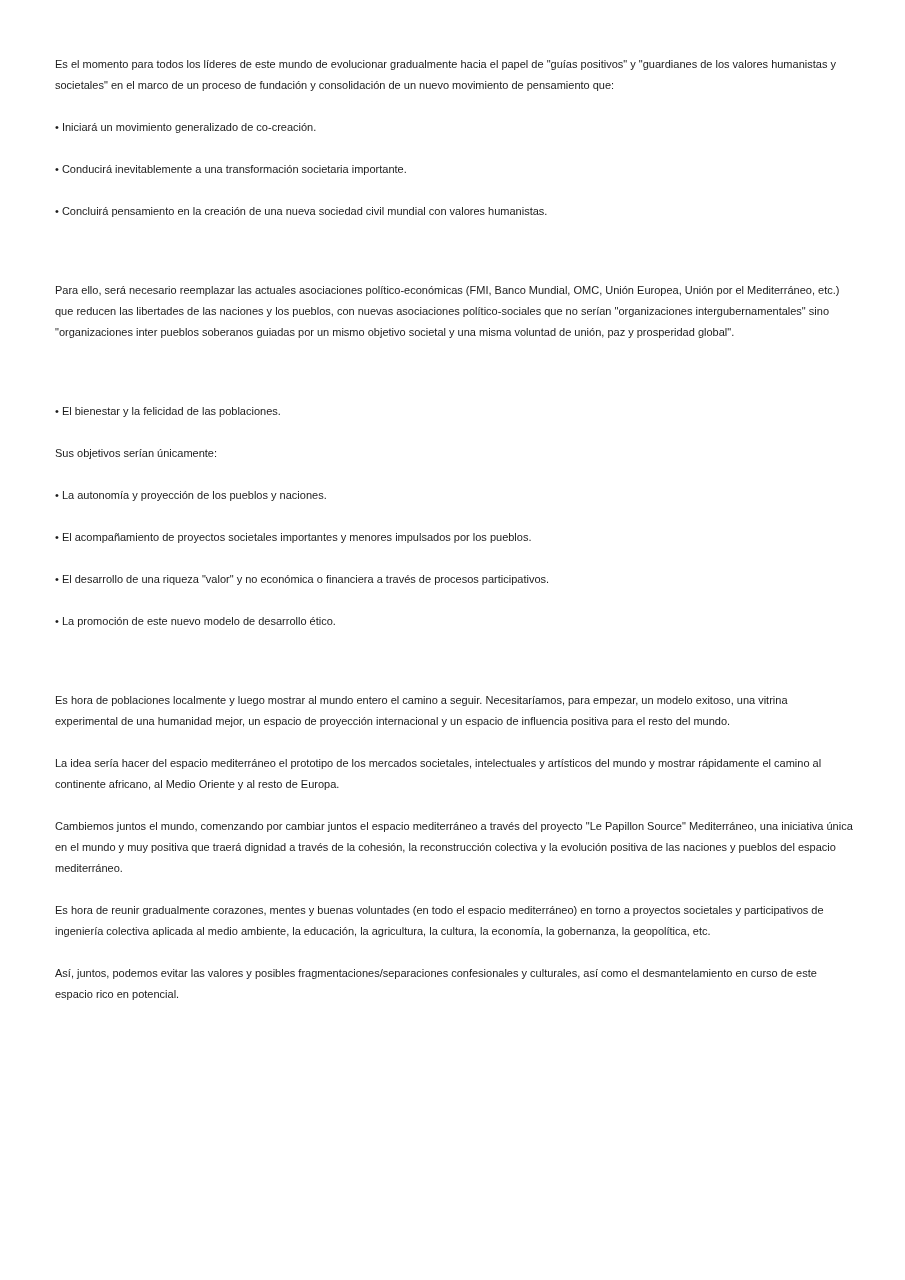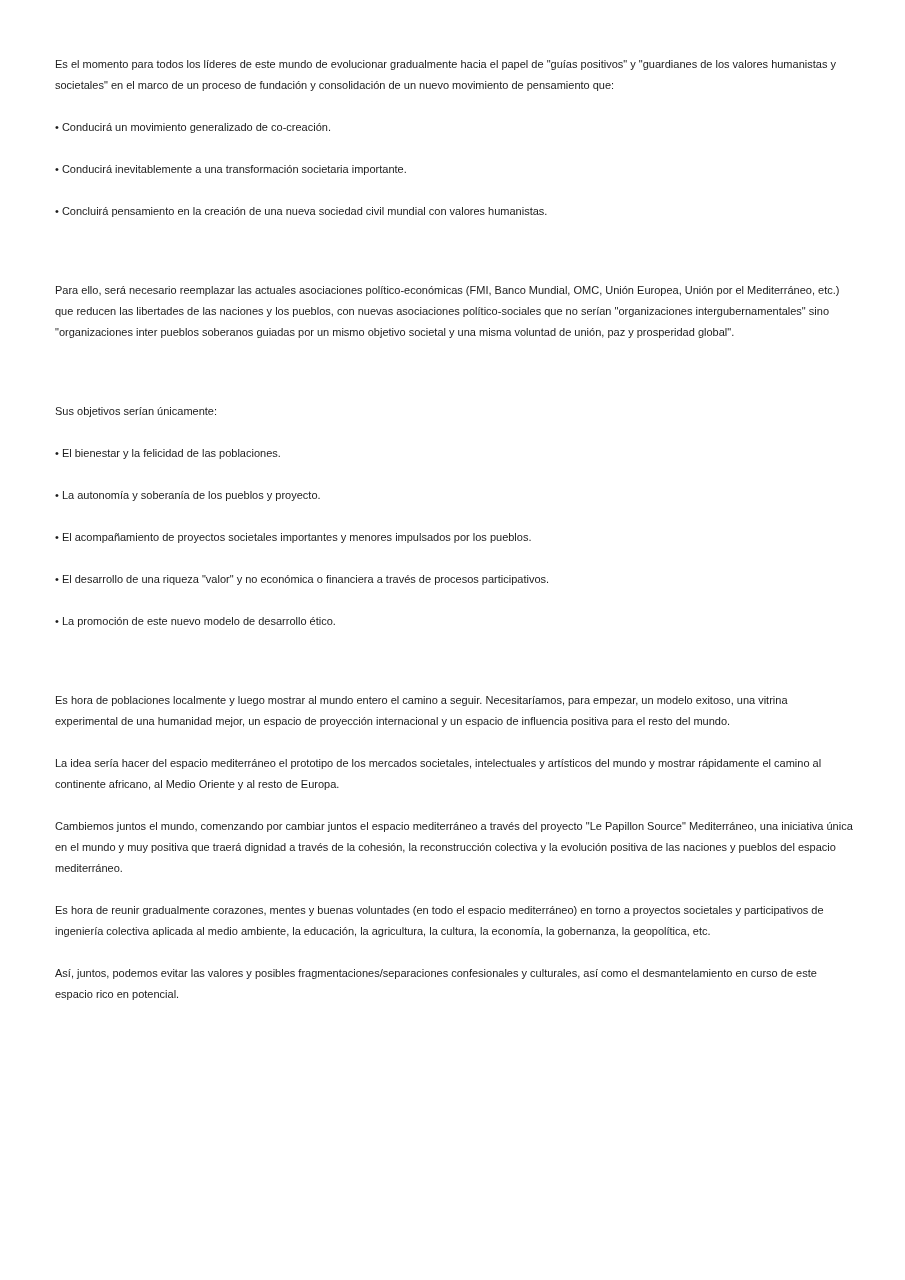--- a/index.html
+++ b/index.html
@@ -35,27 +35,27 @@
   .block.gap-lg {
     margin-bottom: 58px;
   }
 </style>
 </head>
 <body>
 
 <div class="page">
   <div class="content">
     <p class="block">Es el momento para todos los líderes de este mundo de evolucionar gradualmente hacia el papel de "guías positivos" y "guardianes de los valores humanistas y societales" en el marco de un proceso de fundación y consolidación de un nuevo movimiento de pensamiento que:</p>
-    <p class="block">• Conducirá un movimiento generalizado de co-creación.</p>
+    <p class="block">• Iniciará un movimiento generalizado de co-creación.</p>
     <p class="block">• Conducirá inevitablemente a una transformación societaria importante.</p>
     <p class="block gap-lg">• Concluirá pensamiento en la creación de una nueva sociedad civil mundial con valores humanistas.</p>
     <p class="block gap-lg">Para ello, será necesario reemplazar las actuales asociaciones político-económicas (FMI, Banco Mundial, OMC, Unión Europea, Unión por el Mediterráneo, etc.) que reducen las libertades de las naciones y los pueblos, con nuevas asociaciones político-sociales que no serían "organizaciones intergubernamentales" sino "organizaciones inter pueblos soberanos guiadas por un mismo objetivo societal y una misma voluntad de unión, paz y prosperidad global".</p>
+    <p class="block">• El bienestar y la felicidad de las poblaciones.</p>
     <p class="block">Sus objetivos serían únicamente:</p>
-    <p class="block">• El bienestar y la felicidad de las poblaciones.</p>
-    <p class="block">• La autonomía y soberanía de los pueblos y proyecto.</p>
+    <p class="block">• La autonomía y proyección de los pueblos y naciones.</p>
     <p class="block">• El acompañamiento de proyectos societales importantes y menores impulsados por los pueblos.</p>
     <p class="block">• El desarrollo de una riqueza "valor" y no económica o financiera a través de procesos participativos.</p>
     <p class="block gap-lg">• La promoción de este nuevo modelo de desarrollo ético.</p>
     <p class="block">Es hora de poblaciones localmente y luego mostrar al mundo entero el camino a seguir. Necesitaríamos, para empezar, un modelo exitoso, una vitrina experimental de una humanidad mejor, un espacio de proyección internacional y un espacio de influencia positiva para el resto del mundo.</p>
     <p class="block">La idea sería hacer del espacio mediterráneo el prototipo de los mercados societales, intelectuales y artísticos del mundo y mostrar rápidamente el camino al continente africano, al Medio Oriente y al resto de Europa.</p>
     <p class="block">Cambiemos juntos el mundo, comenzando por cambiar juntos el espacio mediterráneo a través del proyecto "Le Papillon Source" Mediterráneo, una iniciativa única en el mundo y muy positiva que traerá dignidad a través de la cohesión, la reconstrucción colectiva y la evolución positiva de las naciones y pueblos del espacio mediterráneo.</p>
     <p class="block">Es hora de reunir gradualmente corazones, mentes y buenas voluntades (en todo el espacio mediterráneo) en torno a proyectos societales y participativos de ingeniería colectiva aplicada al medio ambiente, la educación, la agricultura, la cultura, la economía, la gobernanza, la geopolítica, etc.</p>
     <p class="block">Así, juntos, podemos evitar las valores y posibles fragmentaciones/separaciones confesionales y culturales, así como el desmantelamiento en curso de este espacio rico en potencial.</p>
   </div>
 </div>

